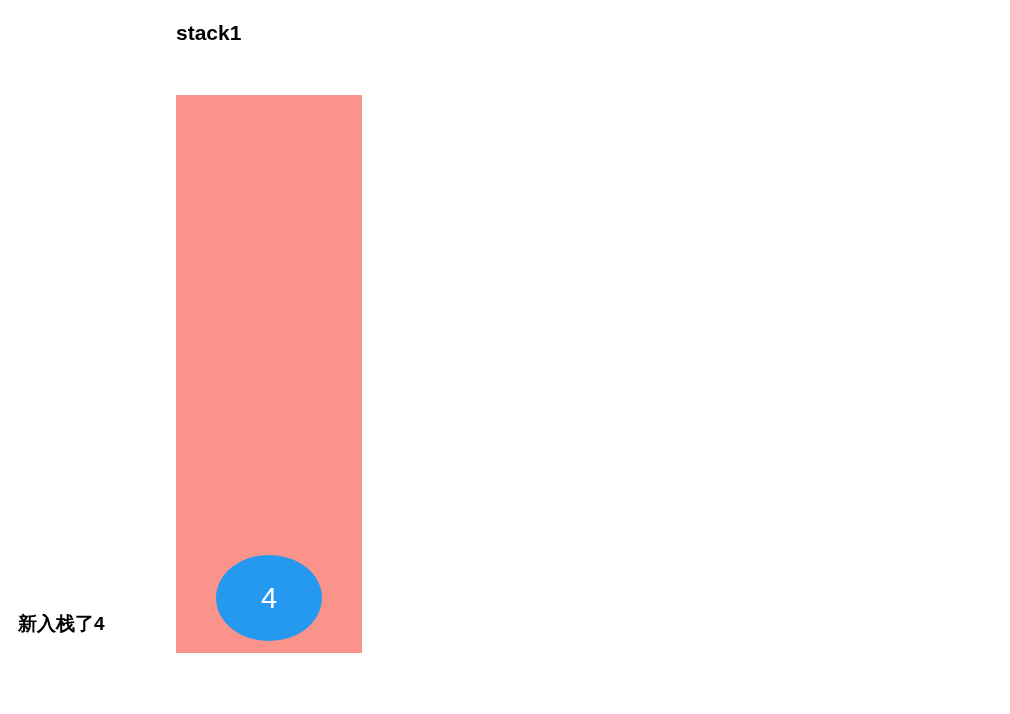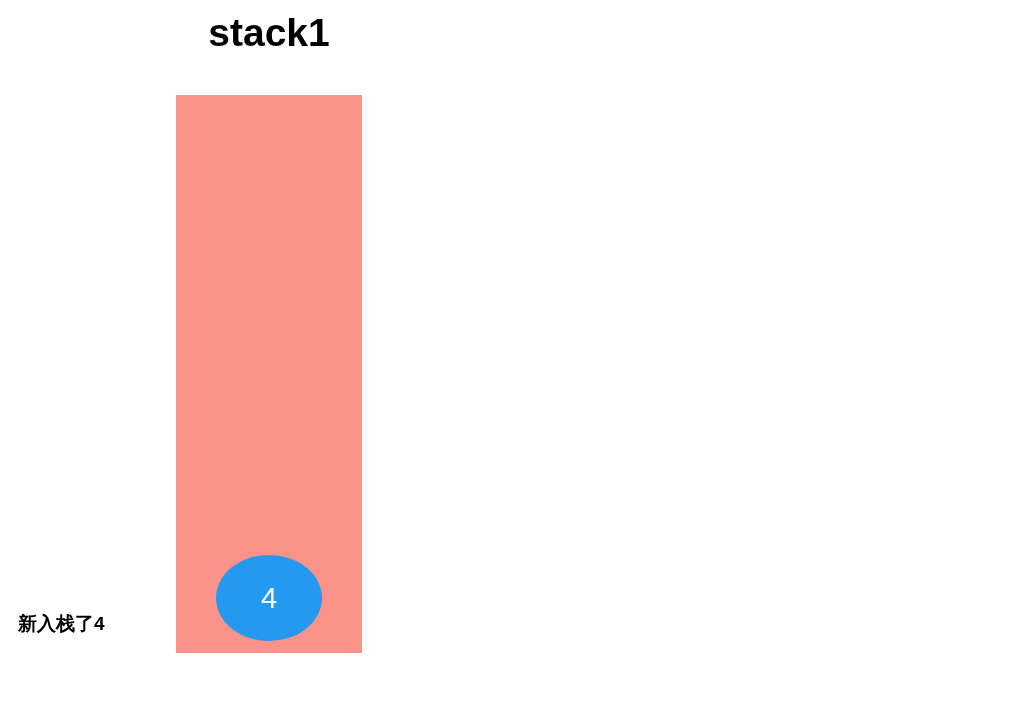--- a/index.html
+++ b/index.html
@@ -21,22 +21,21 @@
     width: 186px;
     height: 653px;
   }
   .stack--1 { left: 176px; }
   .stack--2 { left: 718px; }
   .stack-title {
     position: absolute;
     top: 14px;
     left: 0;
     width: 100%;
-    text-align: center;
-    font-size: 39px;
+    font-size: 21px;
     font-weight: bold;
     color: var(--text, #000000);
     line-height: 38px;
   }
   .stack-body {
     position: absolute;
     top: 95px;
     left: 0;
     width: 186px;
     height: 558px;

